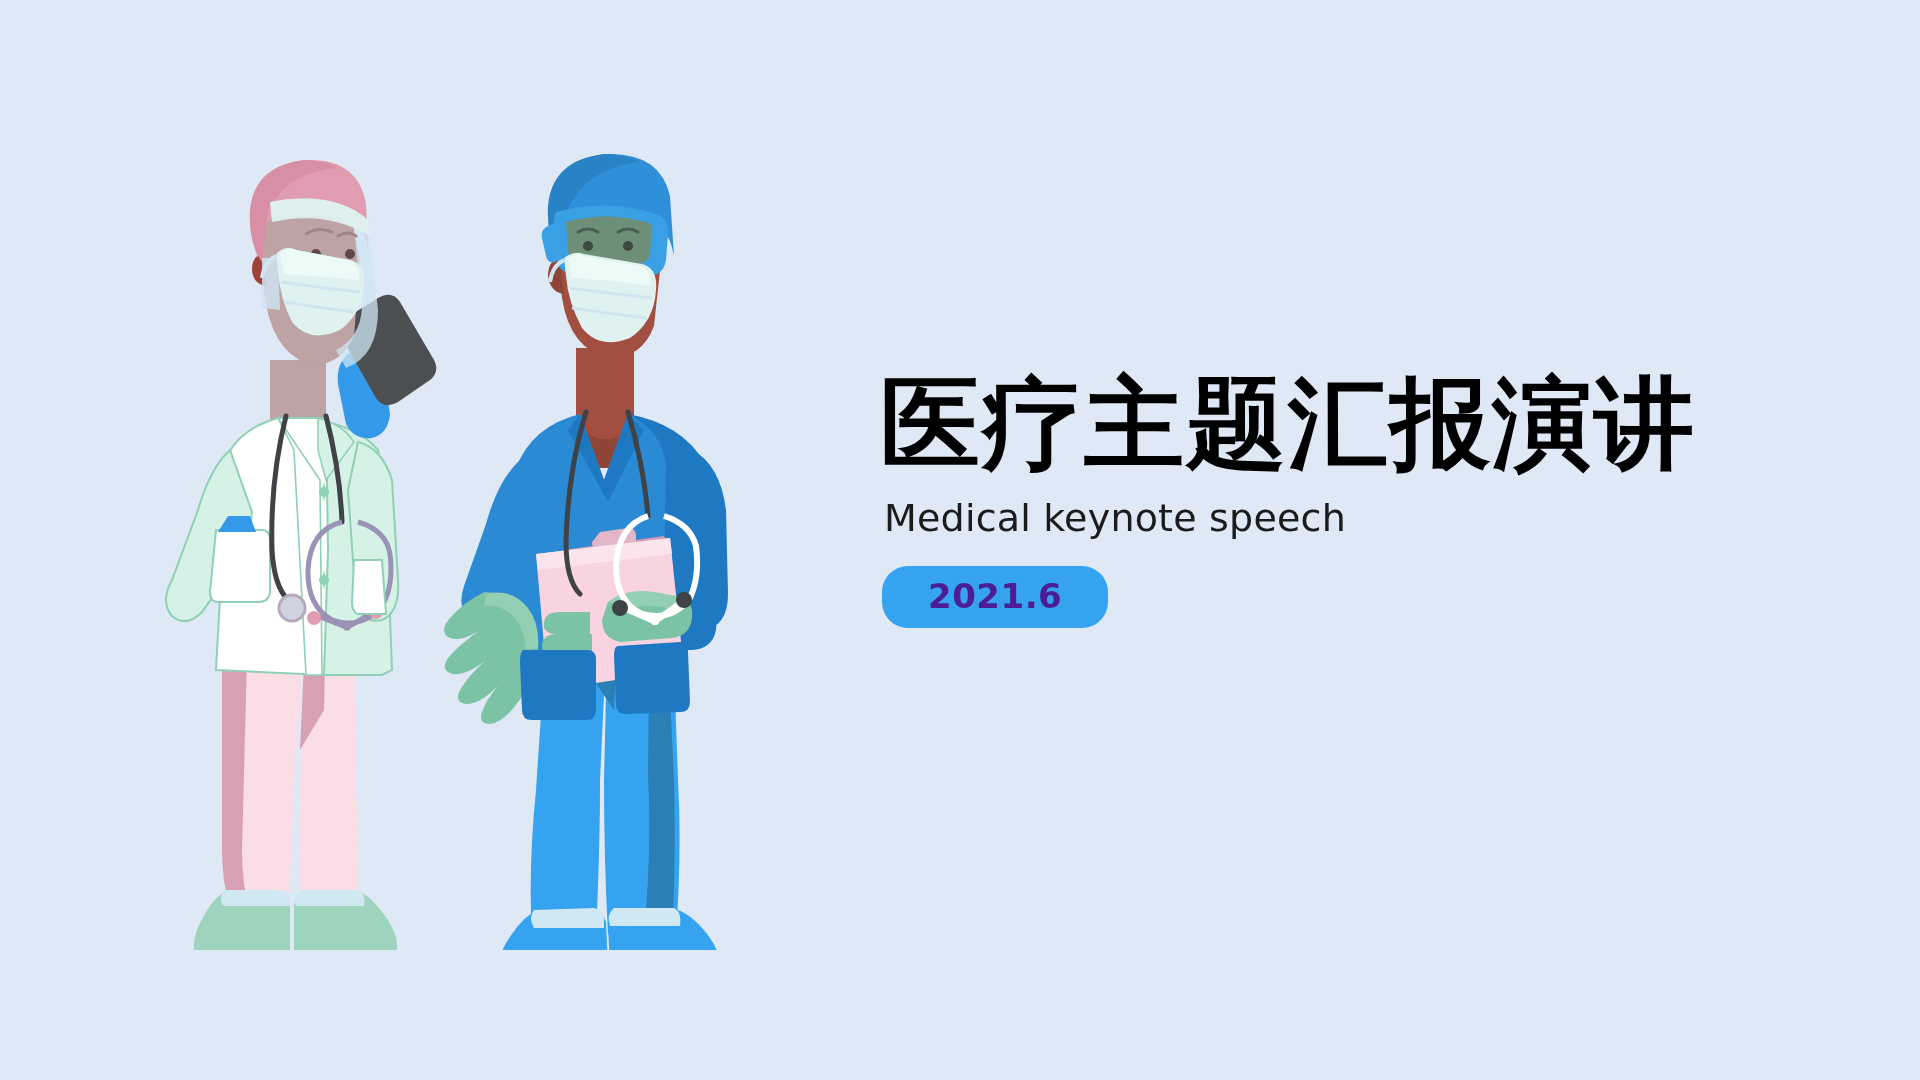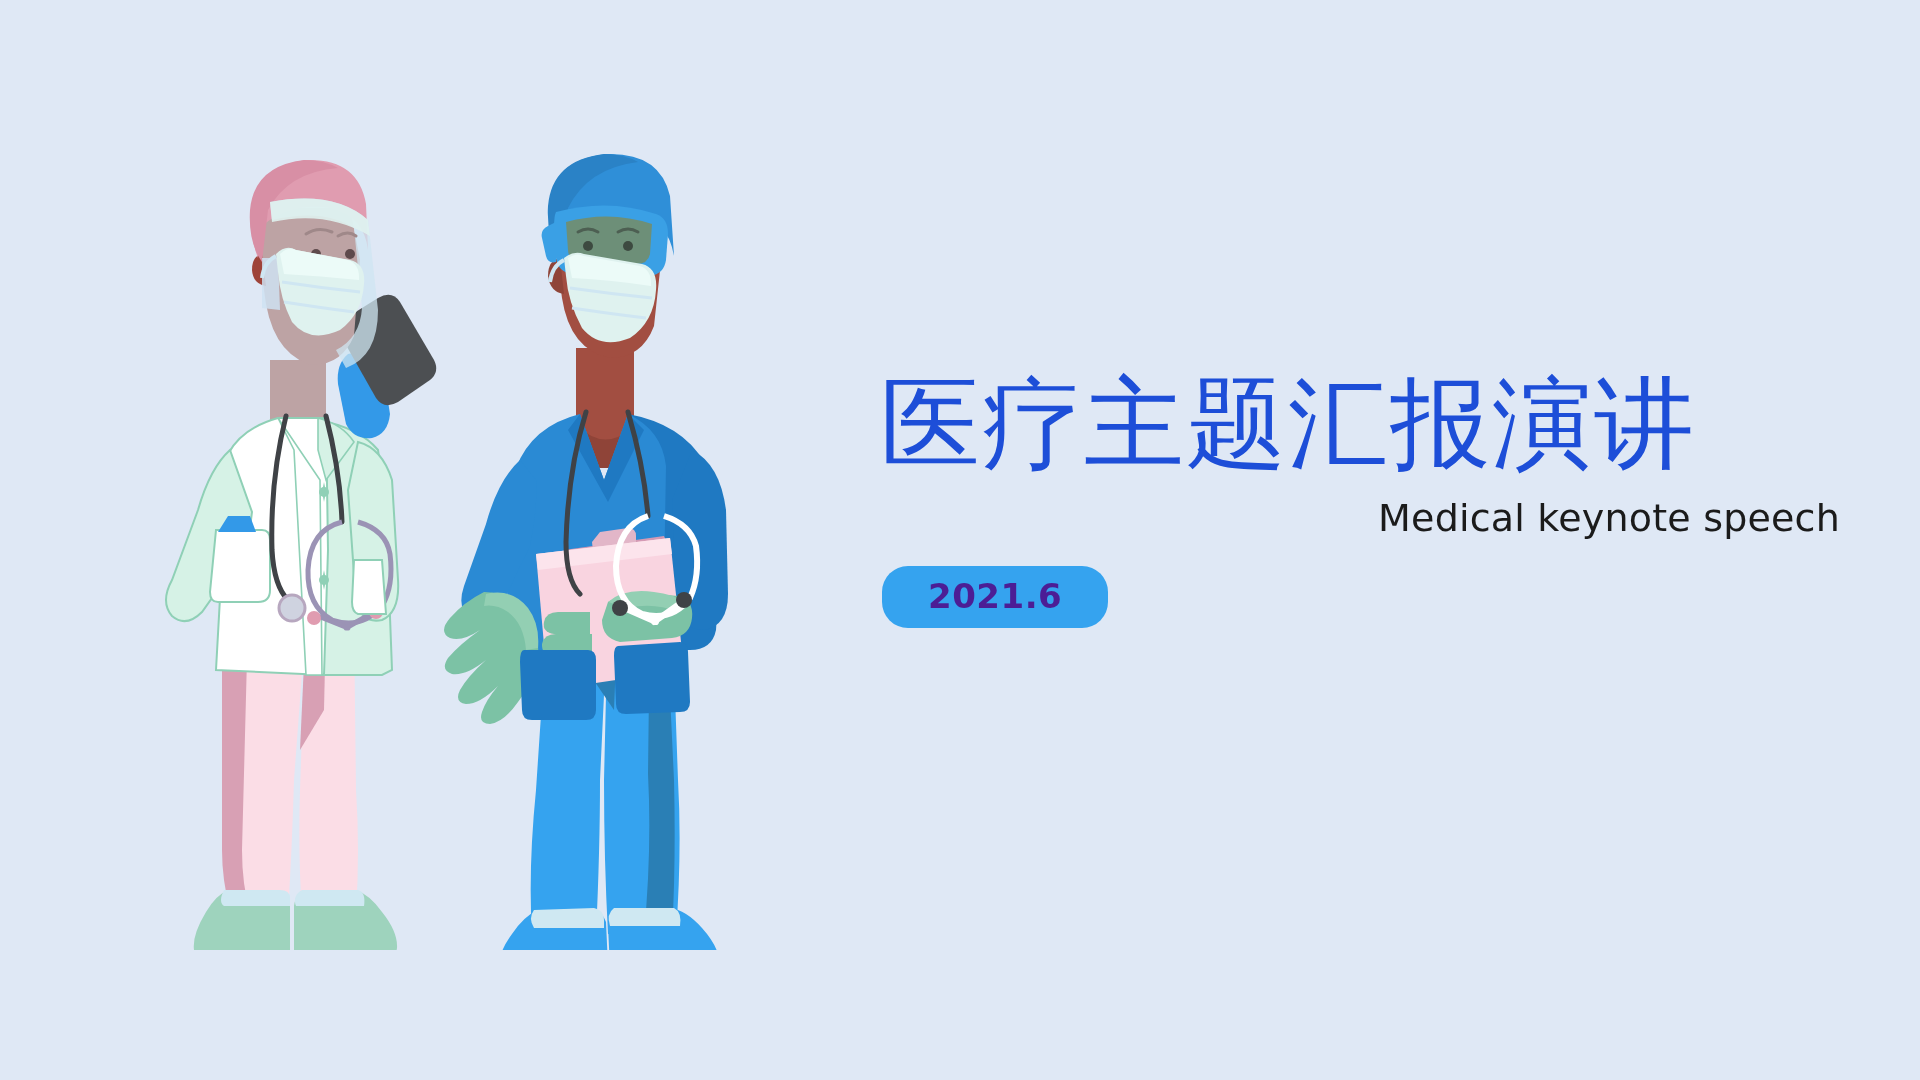--- a/index.html
+++ b/index.html
@@ -28,37 +28,36 @@
     height: 800px;
   }
   #text-block {
     position: absolute;
     left: 880px;
     top: 370px;
     width: 960px;
   }
   #main-title {
     font-family: "DejaVu Sans", "Liberation Sans", sans-serif;
-    font-weight: 400;
+    font-weight: 700;
     font-size: 100px;
     line-height: 1.08;
-    color: #1d4ed8;
+    color: #000000;
     letter-spacing: 2px;
     margin: 0;
     white-space: nowrap;
   }
   #subtitle {
     font-family: "DejaVu Sans", "Liberation Sans", sans-serif;
     font-weight: 400;
     font-size: 38px;
     color: #1b1b1b;
     margin: 18px 0 0 4px;
     letter-spacing: 0.2px;
     white-space: nowrap;
-    text-align: right;
   }
   #date-badge {
     display: inline-block;
     margin-top: 26px;
     margin-left: 2px;
     padding: 13px 46px 15px 46px;
     background: #35a3ef;
     border-radius: 26px;
     color: #4c1d95;
     font-weight: 700;

